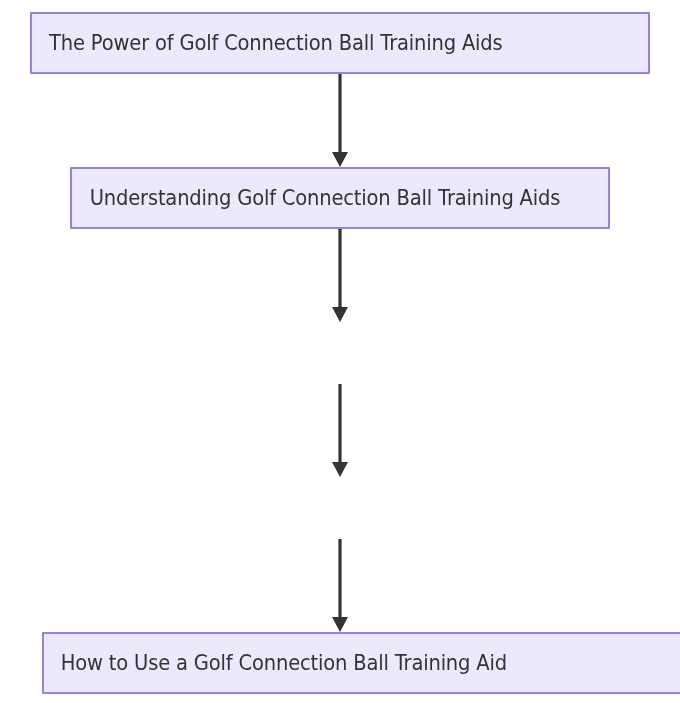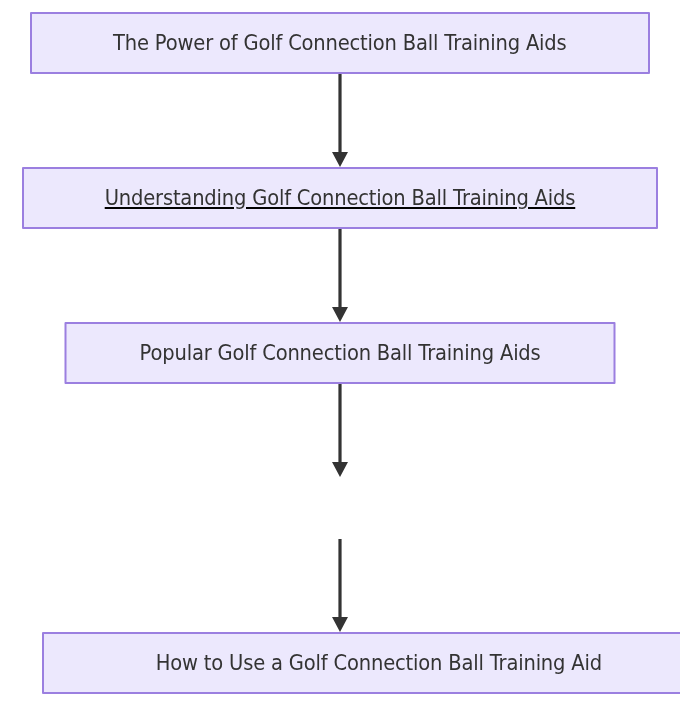--- a/index.html
+++ b/index.html
@@ -23,40 +23,39 @@
 
   .node {
     position: absolute;
     box-sizing: border-box;
     height: 62px;
     background: #ECE8FD;
     border: 2px solid #9B7FE0;
     border-radius: 1px;
     display: flex;
     align-items: center;
-    justify-content: center;
     left: 50%;
     transform: translateX(-50%);
   }
 
   .node-label {
     font-family: "DejaVu Sans", sans-serif;
     font-size: 21px;
     font-weight: 400;
     color: #333333;
     white-space: nowrap;
     letter-spacing: -0.2px;
     line-height: 1;
     transform: scaleX(0.93);
     transform-origin: center;
   }
 
   
   .node-0 { width: 620px; top: 12px;  }
-  .node-1 { width: 636px; top: 167px; text-decoration: underline; }
+  .node-1 { width: 540px; top: 167px; }
   .node-2 { width: 551px; top: 322px; }
   .node-3 { width: 672px; top: 477px; }
   .node-4 { width: 674px; top: 632px; margin-left: 39px; }
 
   
   .edge {
     position: absolute;
     left: 50%;
     transform: translateX(-50%);
     width: 18px;
@@ -92,23 +91,20 @@
     <span class="node-label">Understanding Golf Connection Ball Training Aids</span>
   </div>
 
   <div class="edge edge-1">
     <svg width="18" height="93" viewBox="0 0 18 93" xmlns="http://www.w3.org/2000/svg">
       <line x1="9" y1="0" x2="9" y2="80" stroke="#333333" stroke-width="3.2"></line>
       <polygon points="9,93 1,78 17,78" fill="#333333"></polygon>
     </svg>
   </div>
 
-  <div class="node node-2">
-    <span class="node-label">Popular Golf Connection Ball Training Aids</span>
-  </div>
 
   <div class="edge edge-2">
     <svg width="18" height="93" viewBox="0 0 18 93" xmlns="http://www.w3.org/2000/svg">
       <line x1="9" y1="0" x2="9" y2="80" stroke="#333333" stroke-width="3.2"></line>
       <polygon points="9,93 1,78 17,78" fill="#333333"></polygon>
     </svg>
   </div>
 
 
   <div class="edge edge-3">

